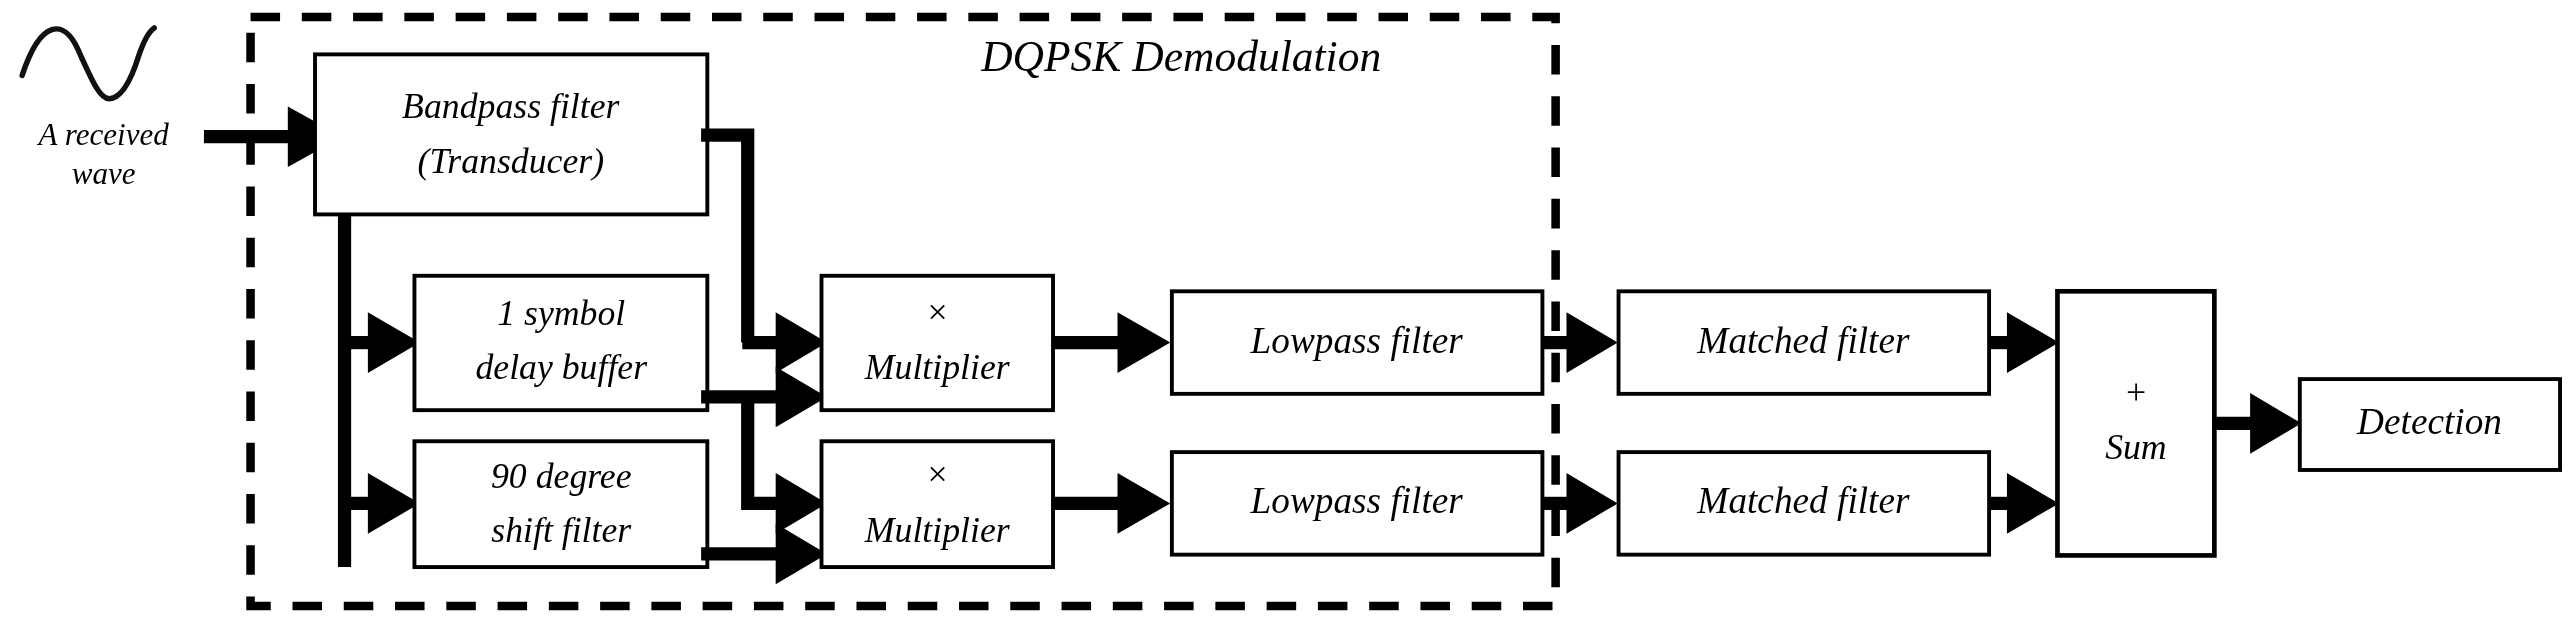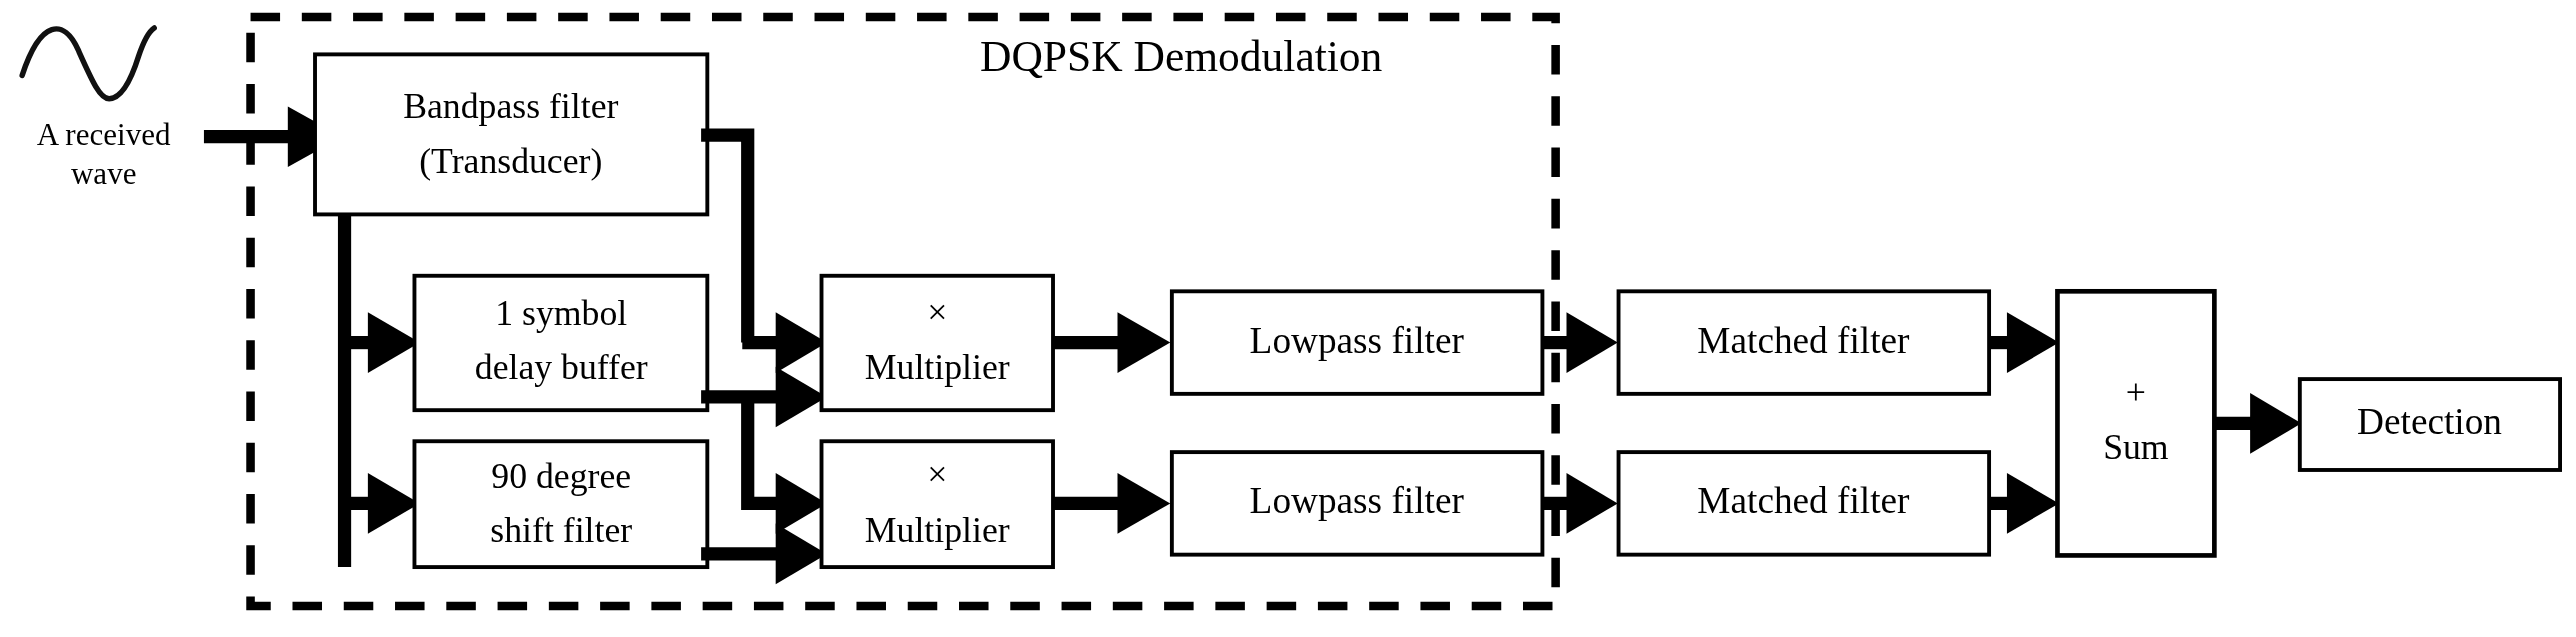--- a/index.html
+++ b/index.html
@@ -1,17 +1,17 @@
 <!DOCTYPE html>
 <html style="font-size:12.4px"><head>
 <meta charset="utf-8">
 <style>
   html,body{margin:0;padding:0;background:#ffffff;}
   body{width:2576px;height:637px;overflow:hidden;font-family:"Liberation Serif",serif;}
-  #stage{position:relative;width:2576px;height:637px;background:#fff;}
+  #stage{position:relative;width:2576px;height:637px;background:#fff;font-style:italic;}
   #stage svg{position:absolute;left:0;top:0;width:2576px;height:637px;display:block;}
   .blk{fill:#ffffff;stroke:#000000;stroke-width:5;}
   .sumblk{fill:#ffffff;stroke:#000000;stroke-width:6;}
   .wire{stroke:#000000;stroke-width:17;fill:none;stroke-linecap:butt;stroke-linejoin:miter;}
   .head{fill:#000000;}
   .dashrect{fill:none;stroke:#000000;stroke-width:11;stroke-dasharray:38 28;}
   .sine{fill:none;stroke:#111111;stroke-width:7;stroke-linecap:round;}
   text{font-family:"Liberation Serif",serif;fill:#000;}
   .lbl{font-size:46px;text-anchor:middle;dominant-baseline:middle;}
   .lbl-wide{font-size:48px;text-anchor:middle;dominant-baseline:middle;}

